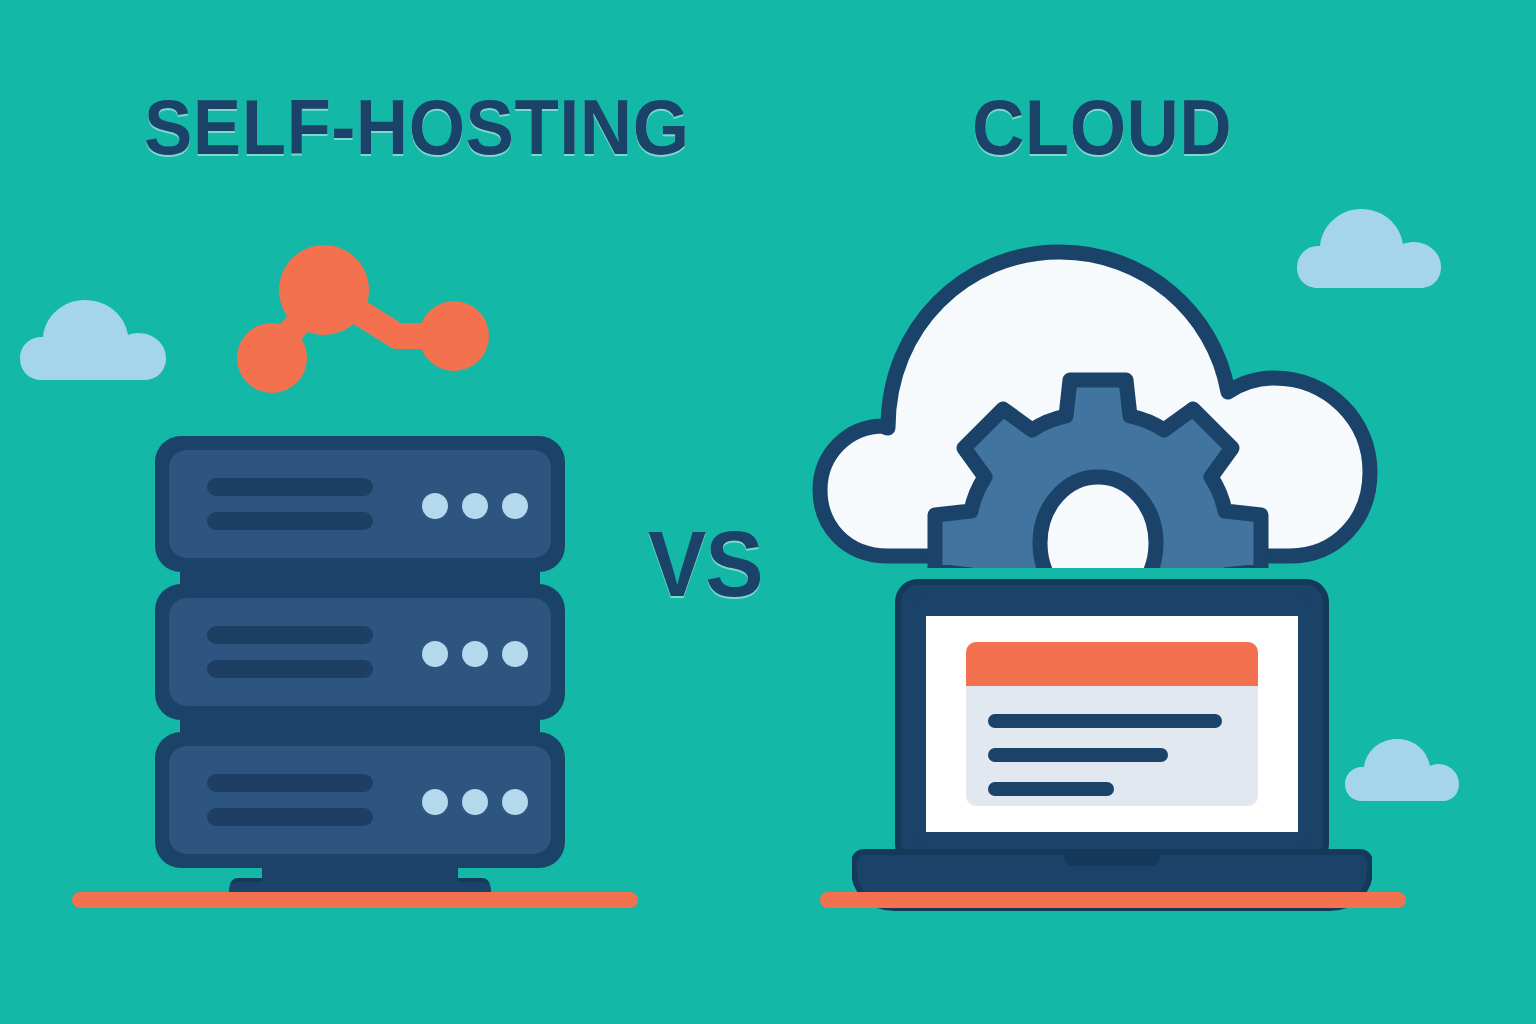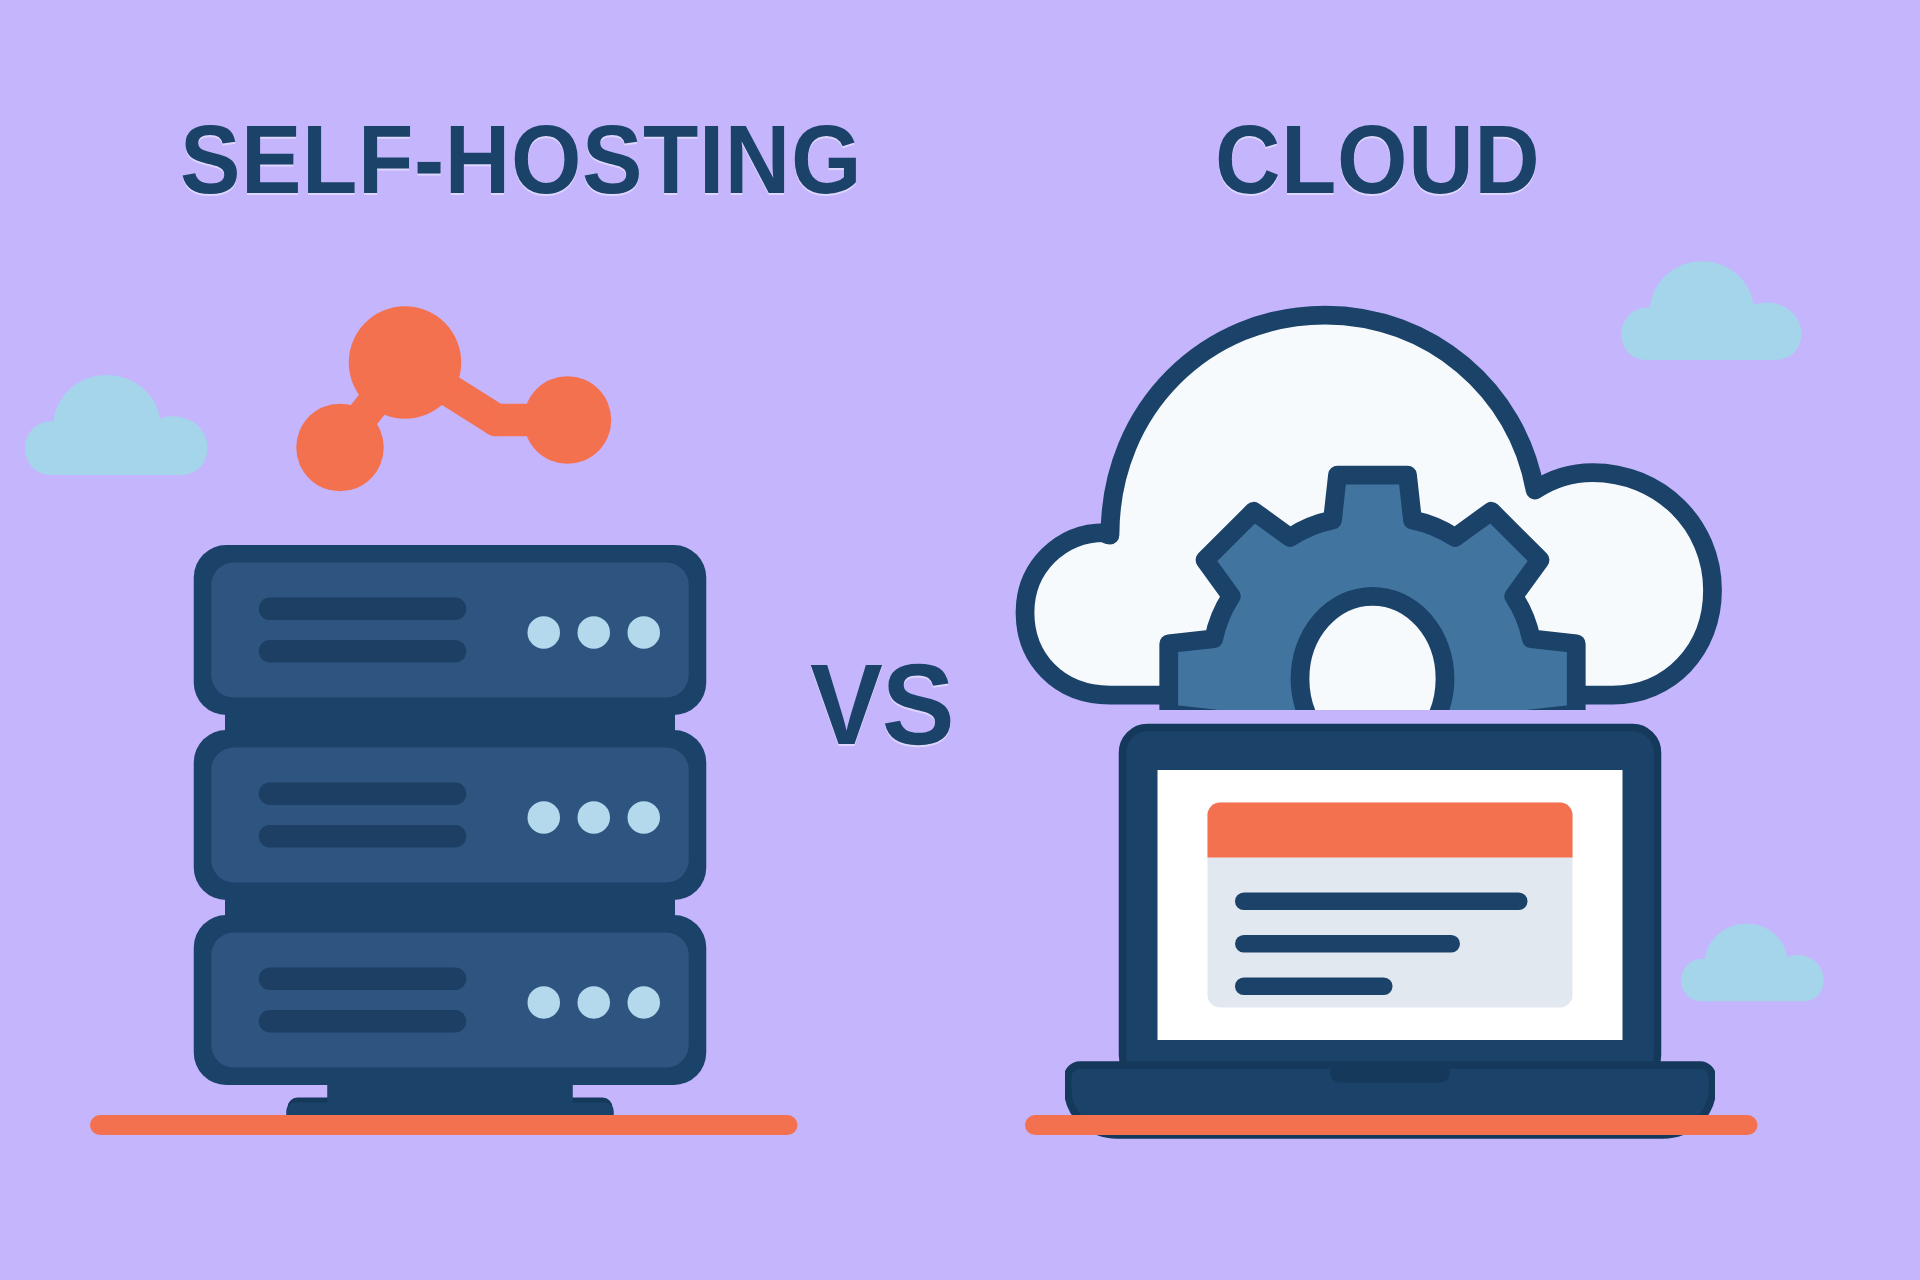--- a/index.html
+++ b/index.html
@@ -11,21 +11,21 @@
     height: 1024px;
     overflow: hidden;
     font-family: "Liberation Sans", sans-serif;
     background: #bde3f5;
   }
 
   #stage {
     position: relative;
     width: 1536px;
     height: 1024px;
-    background: #c4b5fd;
+    background: #14b8a6;
   }
 
   
   .bgcloud {
     position: absolute;
     pointer-events: none;
   }
   .bgcloud svg { display: block; }
 
   

